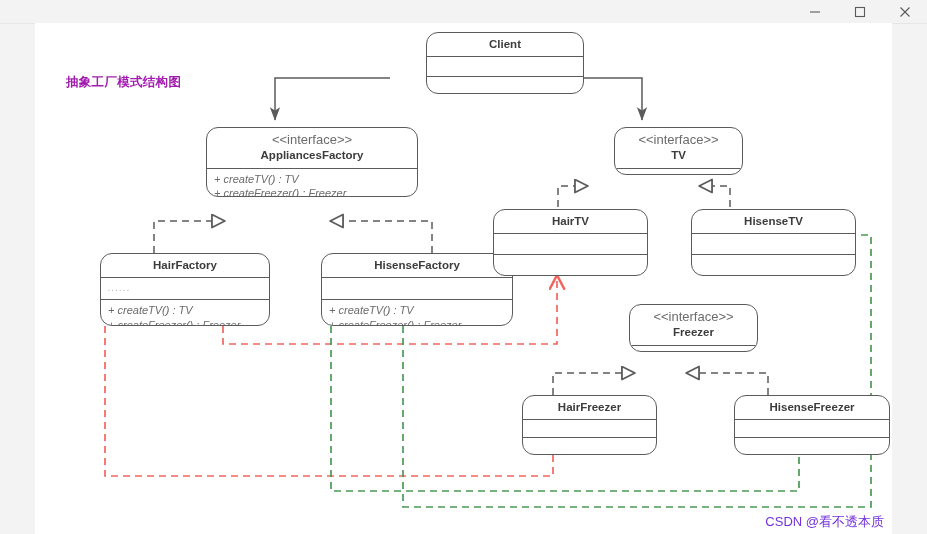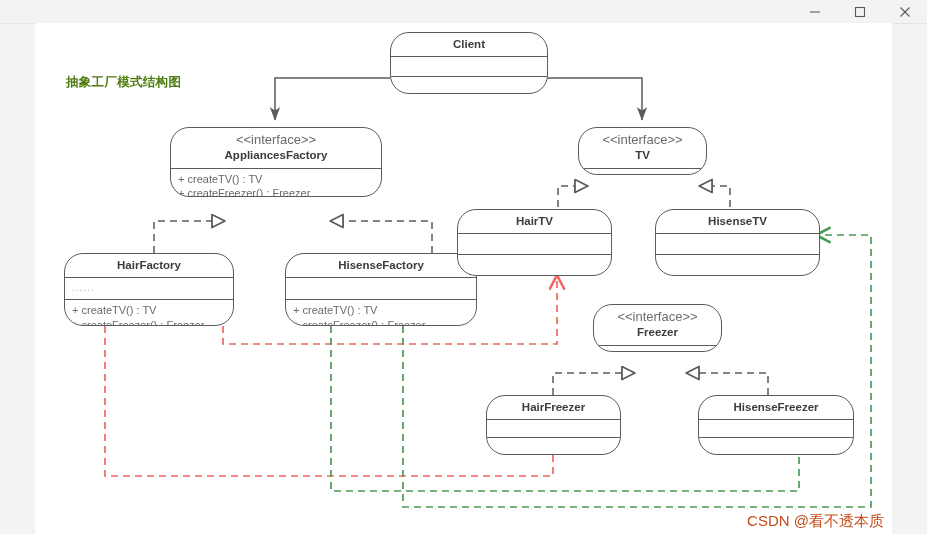--- a/index.html
+++ b/index.html
@@ -46,46 +46,47 @@
     width: 857px;
     height: 511px;
     background: #ffffff;
   }
   #diagram-title {
     position: absolute;
     left: 31px;
     top: 51px;
     font-size: 12.5px;
     font-weight: bold;
-    color: #4d7c0f;
+    color: #a21caf;
     letter-spacing: 0.3px;
     white-space: nowrap;
   }
   #watermark {
     position: absolute;
     right: 8px;
     bottom: 3px;
-    font-size: 15px;
-    color: #c2410c;
+    font-size: 13px;
+    color: #6d28d9;
     white-space: nowrap;
     opacity: 0.95;
   }
   #svg-layer {
     position: absolute;
     left: 0; top: 0;
     width: 857px;
     height: 511px;
   }
   .uml-box {
     position: absolute;
     box-sizing: border-box;
     background: #ffffff;
     border: 1.6px solid #5b5b5b;
-    border-radius: 19px;
+    border-radius: 12px;
     overflow: hidden;
+    margin-left: 36px;
   }
   .uml-head {
     box-sizing: border-box;
     text-align: center;
     color: #3c3c3c;
     font-size: 11.5px;
     font-weight: bold;
     line-height: 1.25;
     padding: 4px 4px 5px 4px;
     border-bottom: 1.5px solid #5b5b5b;
@@ -96,20 +97,21 @@
     font-size: 13px;
     color: #6b6b6b;
   }
   .uml-sect {
     box-sizing: border-box;
     border-bottom: 1.5px solid #5b5b5b;
     color: #6a6a6a;
     font-size: 11px;
     padding: 3px 7px;
     line-height: 1.35;
+    font-style: italic;
   }
   .uml-sect.last { border-bottom: none; }
   .uml-sect .row { white-space: nowrap; }
   .dots { color: #b9b9b9; font-size: 10px; letter-spacing: 1px; }
 </style>
 </head>
 <body>
 
 <div id="app-window">
 

